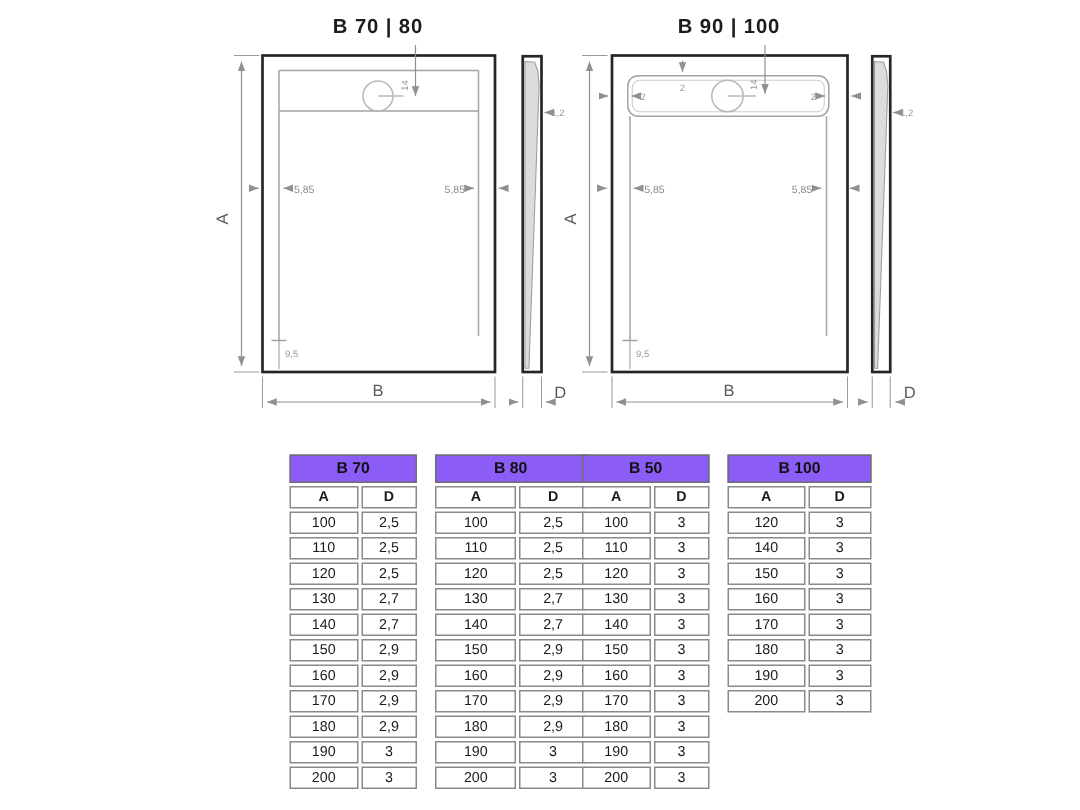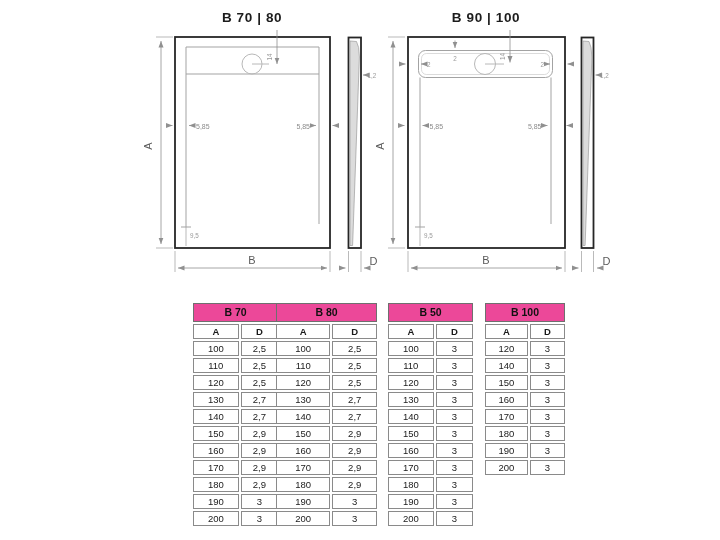--- a/index.html
+++ b/index.html
@@ -13,23 +13,23 @@
   .outer{fill:none;stroke:#262626;stroke-width:1.8;}
   .outerf{fill:#ffffff;stroke:#262626;stroke-width:1.8;}
   .inner{fill:none;stroke:#a3a3a3;stroke-width:1;}
   .inner2{fill:none;stroke:#b8b8b8;stroke-width:1;}
   .inner3{fill:none;stroke:#cccccc;stroke-width:.7;}
   .dim{stroke:#909090;stroke-width:.8;fill:none;}
   .ext{stroke:#9c9c9c;stroke-width:.7;fill:none;}
   .taper{fill:#dcdcdc;stroke:#9c9c9c;stroke-width:.7;}
   
   .dim-table{position:absolute;top:303px;}
-  .t0{left:193px;width:85px;} .t1{left:276px;width:101px;}
-  .t2{left:388px;width:85px;} .t3{left:485px;width:80px;}
-  .tt{border:1px solid #6f6f6f;background:#ec4899;height:17px;line-height:17px;
+  .t0{left:193px;width:85px;} .t1{left:290px;width:101px;}
+  .t2{left:388px;width:85px;} .t3{left:485px;width:96px;}
+  .tt{border:1px solid #6f6f6f;background:#8b5cf6;height:17px;line-height:17px;
       text-align:center;font-weight:bold;font-size:10.5px;color:#111;}
   .trow{display:flex;margin-top:2px;}
   .tcell{box-sizing:border-box;border:1px solid #8a8a8a;background:#fff;height:15px;
          line-height:13px;text-align:center;font-size:9.5px;color:#1a1a1a;}
   .ca{width:55%;} .cd{width:45%;margin-left:2px;}
   .hd .tcell{font-weight:bold;}
 </style>
 </head>
 <body>
 

